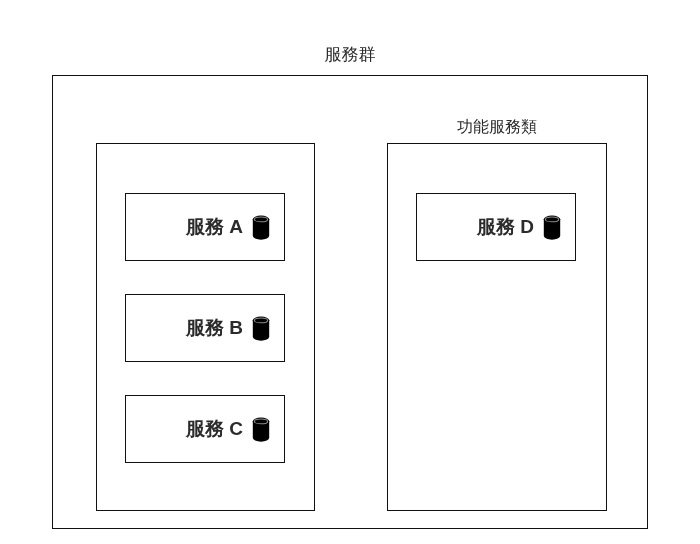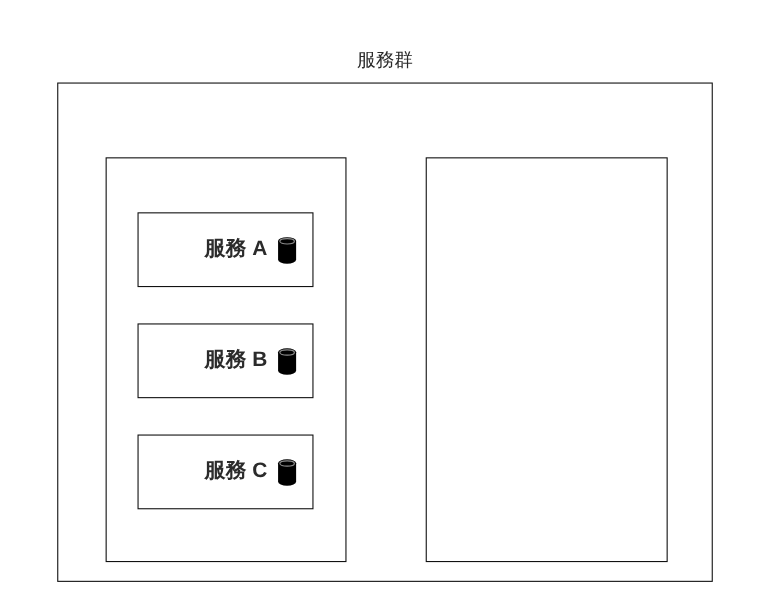--- a/index.html
+++ b/index.html
@@ -110,20 +110,21 @@
 <body>
 
 <div id="canvas">
 
   <div class="diagram-title">服務群</div>
 
   <div class="outer-frame"></div>
 
   <div class="group-box left"></div>
 
+  <div class="group-label right">功能服務類</div>
   <div class="group-box right"></div>
 
   <div class="service-box col-left row-0">
     <span class="service-label">服務 A</span>
     <svg class="db-icon" viewBox="0 0 18 25" xmlns="http://www.w3.org/2000/svg">
       <path d="M0.8 4.2 h16.4 v16.6 a8.2 3.9 0 0 1 -16.4 0 z" fill="#000000"></path>
       <ellipse cx="9" cy="4.2" rx="8.2" ry="3.6" fill="#000000"></ellipse>
       <ellipse cx="9" cy="4.4" rx="6.6" ry="2.4" fill="none" stroke="#8c8c8c" stroke-width="1.1"></ellipse>
     </svg>
   </div>
@@ -139,16 +140,24 @@
 
   <div class="service-box col-left row-1">
     <span class="service-label">服務 B</span>
     <svg class="db-icon" viewBox="0 0 18 25" xmlns="http://www.w3.org/2000/svg">
       <path d="M0.8 4.2 h16.4 v16.6 a8.2 3.9 0 0 1 -16.4 0 z" fill="#000000"></path>
       <ellipse cx="9" cy="4.2" rx="8.2" ry="3.6" fill="#000000"></ellipse>
       <ellipse cx="9" cy="4.4" rx="6.6" ry="2.4" fill="none" stroke="#8c8c8c" stroke-width="1.1"></ellipse>
     </svg>
   </div>
 
+  <div class="service-box col-right row-0">
+    <span class="service-label">服務 D</span>
+    <svg class="db-icon" viewBox="0 0 18 25" xmlns="http://www.w3.org/2000/svg">
+      <path d="M0.8 4.2 h16.4 v16.6 a8.2 3.9 0 0 1 -16.4 0 z" fill="#000000"></path>
+      <ellipse cx="9" cy="4.2" rx="8.2" ry="3.6" fill="#000000"></ellipse>
+      <ellipse cx="9" cy="4.4" rx="6.6" ry="2.4" fill="none" stroke="#8c8c8c" stroke-width="1.1"></ellipse>
+    </svg>
+  </div>
 
 
 
 </div>
 
 </body></html>

